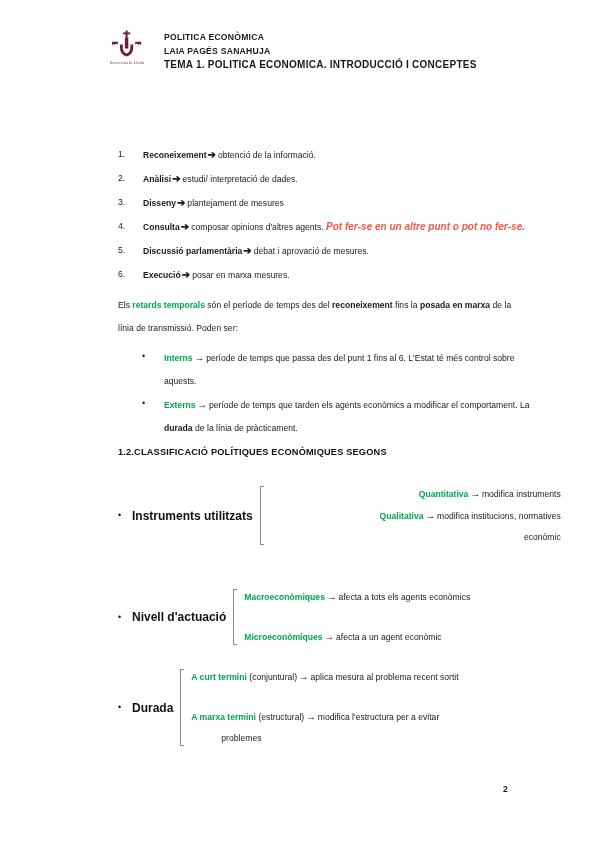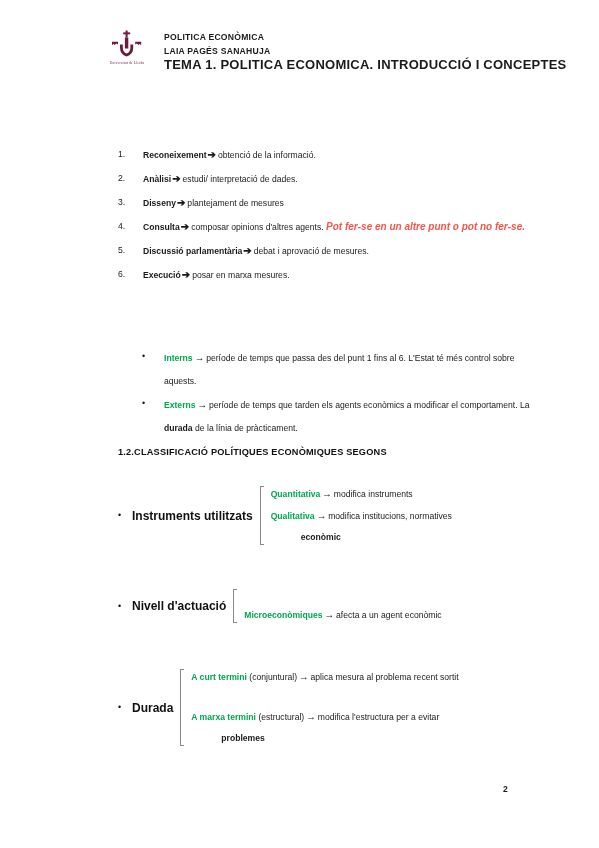--- a/index.html
+++ b/index.html
@@ -52,21 +52,21 @@
     padding-top: 3px;
   }
   .header-lines div {
     font-size: 8.6px;
     font-weight: bold;
     letter-spacing: 0.25px;
     line-height: 13.5px;
     white-space: nowrap;
     color: #1a1a1a;
   }
-  .header-lines .l3 { font-size: 13px; }
+  .header-lines .l3 { font-size: 10px; }
 
   
   .sec-heading {
     position: absolute;
     font-size: 9.2px;
     font-weight: bold;
     letter-spacing: 0.2px;
     color: #111;
     white-space: nowrap;
   }
@@ -198,28 +198,28 @@
     background: #8a8a8a;
   }
   .g-rows {
     font-size: 8.6px;
     color: #1a1a1a;
   }
   .g-rows .row {
     line-height: 21px;
     white-space: nowrap;
   }
-  .g-rows .row.indent { padding-left: 30px; white-space: normal; font-weight: bold; }
+  .g-rows .row.indent { padding-left: 30px; white-space: normal; }
   .g-rows .spacer { height: 18px; }
 
   #grp1 { left: 118px; top: 483px; }
   #grp2 { left: 118px; top: 586px; }
   #grp3 { left: 118px; top: 666px; }
 
-  #grp1 .g-rows { width: 290px; }
+  #grp1 .g-rows { width: 290px; text-align: right; }
   #grp2 .g-rows { width: 300px; }
   #grp3 .g-rows { width: 330px; }
 
   
   .pageno {
     position: absolute;
     left: 503px;
     top: 784px;
     font-size: 8.6px;
     font-weight: bold;
@@ -286,20 +286,23 @@
       <b>Discussió parlamentària</b><span class="arrow-bold">➔</span><span>debat i aprovació de mesures.</span>
     </div>
 
     <div class="num-item">
       <span class="marker">6.</span>
       <b>Execució</b><span class="arrow-bold">➔</span><span>posar en marxa mesures.</span>
     </div>
 
   </div>
 
+  <div class="para">
+    <span>Els </span><span class="green">retards temporals</span><span> són el període de temps des del </span><b>reconeixement</b><span> fins la </span><b>posada en marxa</b><span> de la línia de transmissió. Poden ser:</span>
+  </div>
 
   <div class="bullets">
 
     <div class="bul-item">
       <span class="dot">•</span>
       <span class="green">Interns</span><span class="arrow-thin">→</span><span>període de temps que passa des del punt 1 fins al 6. L'Estat té més control sobre aquests.</span>
     </div>
 
     <div class="bul-item">
       <span class="dot">•</span>
@@ -327,20 +330,23 @@
     </div>
   </div>
 
   <div class="group" id="grp2">
     <span class="g-dot">•</span>
     <span class="g-label">Nivell d'actuació</span>
     <span class="bracket">
         <span class="btm"></span>
       </span>
     <div class="g-rows">
+      <div class="row">
+        <span class="green">Macroeconòmiques</span><span class="arrow-thin">→</span><span>afecta a tots els agents econòmics</span>
+      </div>
       <div class="spacer"></div>
       <div class="row">
         <span class="green">Microeconòmiques</span><span class="arrow-thin">→</span><span>afecta a un agent econòmic</span>
       </div>
     </div>
   </div>
 
   <div class="group" id="grp3">
     <span class="g-dot">•</span>
     <span class="g-label">Durada</span>

